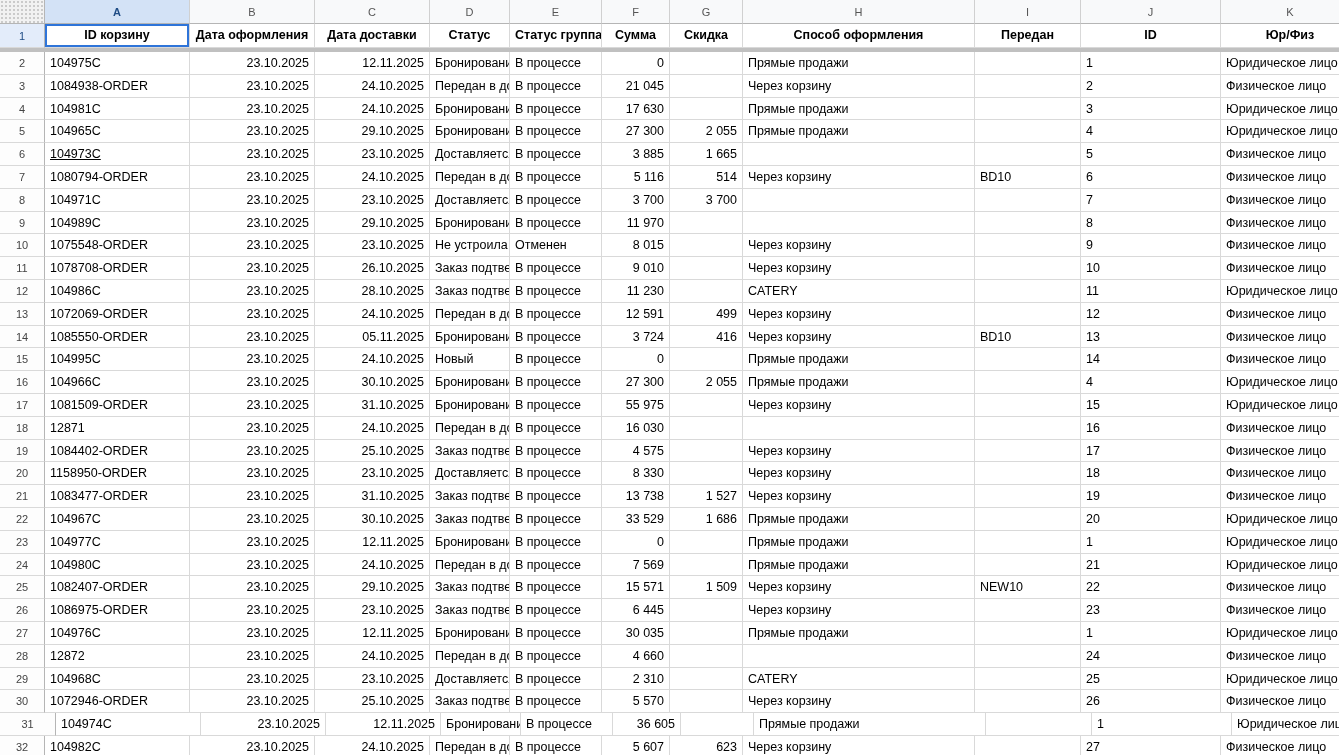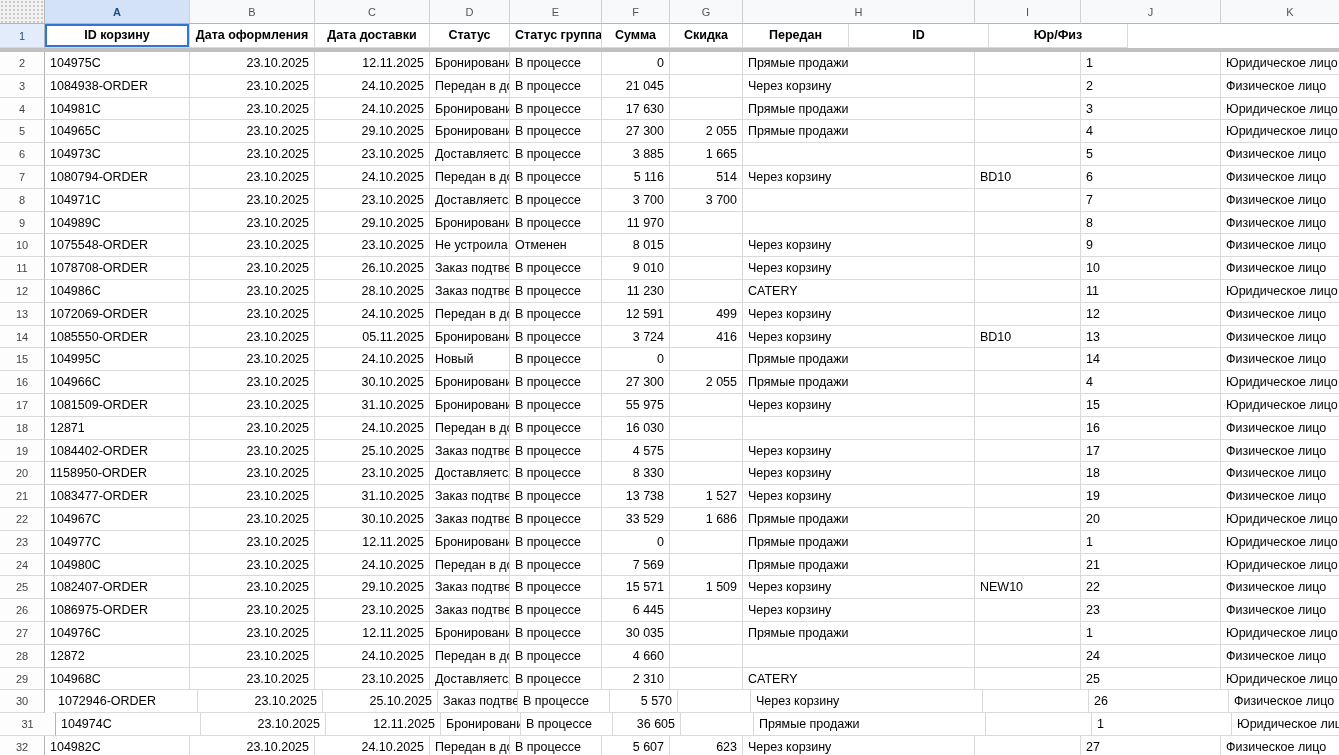--- a/index.html
+++ b/index.html
@@ -80,20 +80,21 @@
     </div>
   <div id="header-row" class="hrow">
       <div class="rownum" style="width: 45px;">1</div>
       <div class="cell selected" style="width: 145px;">ID корзину</div>
       <div class="cell" style="width: 125px;">Дата оформления</div>
       <div class="cell" style="width: 115px;">Дата доставки</div>
       <div class="cell" style="width: 80px;">Статус</div>
       <div class="cell" style="width: 92px;">Статус группа</div>
       <div class="cell" style="width: 68px;">Сумма</div>
       <div class="cell" style="width: 73px;">Скидка</div>
+      <div class="cell" style="width: 232px;">Способ оформления</div>
       <div class="cell" style="width: 106px;">Передан</div>
       <div class="cell" style="width: 140px;">ID</div>
       <div class="cell" style="width: 139px;">Юр/Физ</div>
     </div>
   <div id="frozen-divider"></div>
   <div id="data-rows">
       <div class="hrow datarow">
         <div class="rownum" style="width: 45px;">2</div>
         <div class="cell al" style="width: 145px;">104975C</div>
         <div class="cell ar" style="width: 125px;">23.10.2025</div>
@@ -144,21 +145,21 @@
         <div class="cell al" style="width: 92px;">В процессе</div>
         <div class="cell ar" style="width: 68px;">27 300</div>
         <div class="cell ar" style="width: 73px;">2 055</div>
         <div class="cell al" style="width: 232px;">Прямые продажи</div>
         <div class="cell al" style="width: 106px;"></div>
         <div class="cell al" style="width: 140px;">4</div>
         <div class="cell al" style="width: 139px;">Юридическое лицо</div>
       </div>
       <div class="hrow datarow">
         <div class="rownum" style="width: 45px;">6</div>
-        <div class="cell al" style="width: 145px;">104973C</div>
+        <div class="cell al" style="width: 145px; text-decoration: underline;">104973C</div>
         <div class="cell ar" style="width: 125px;">23.10.2025</div>
         <div class="cell ar" style="width: 115px;">23.10.2025</div>
         <div class="cell al" style="width: 80px;">Доставляется</div>
         <div class="cell al" style="width: 92px;">В процессе</div>
         <div class="cell ar" style="width: 68px;">3 885</div>
         <div class="cell ar" style="width: 73px;">1 665</div>
         <div class="cell al" style="width: 232px;"></div>
         <div class="cell al" style="width: 106px;"></div>
         <div class="cell al" style="width: 140px;">5</div>
         <div class="cell al" style="width: 139px;">Физическое лицо</div>
@@ -480,21 +481,21 @@
         <div class="cell al" style="width: 92px;">В процессе</div>
         <div class="cell ar" style="width: 68px;">2 310</div>
         <div class="cell ar" style="width: 73px;"></div>
         <div class="cell al" style="width: 232px;">CATERY</div>
         <div class="cell al" style="width: 106px;"></div>
         <div class="cell al" style="width: 140px;">25</div>
         <div class="cell al" style="width: 139px;">Юридическое лицо</div>
       </div>
       <div class="hrow datarow">
         <div class="rownum" style="width: 45px;">30</div>
-        <div class="cell al" style="width: 145px; margin-left: 8px;">1072946-ORDER</div>
+        <div class="cell al" style="width: 145px;">1072946-ORDER</div>
         <div class="cell ar" style="width: 125px;">23.10.2025</div>
         <div class="cell ar" style="width: 115px;">25.10.2025</div>
         <div class="cell al" style="width: 80px;">Заказ подтвержден</div>
         <div class="cell al" style="width: 92px;">В процессе</div>
         <div class="cell ar" style="width: 68px;">5 570</div>
         <div class="cell ar" style="width: 73px;"></div>
         <div class="cell al" style="width: 232px;">Через корзину</div>
         <div class="cell al" style="width: 106px;"></div>
         <div class="cell al" style="width: 140px;">26</div>
         <div class="cell al" style="width: 139px;">Физическое лицо</div>

